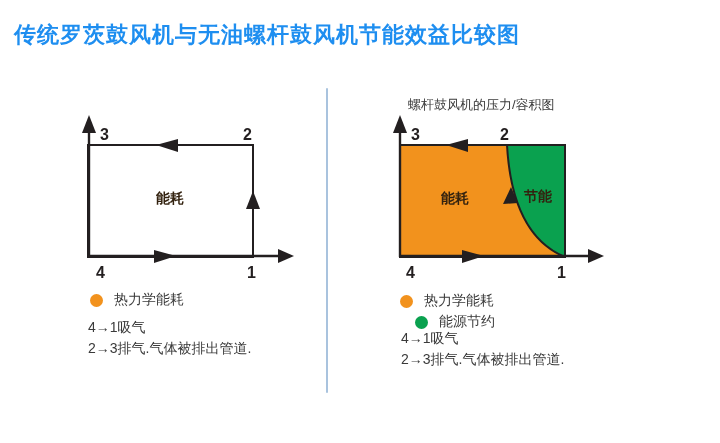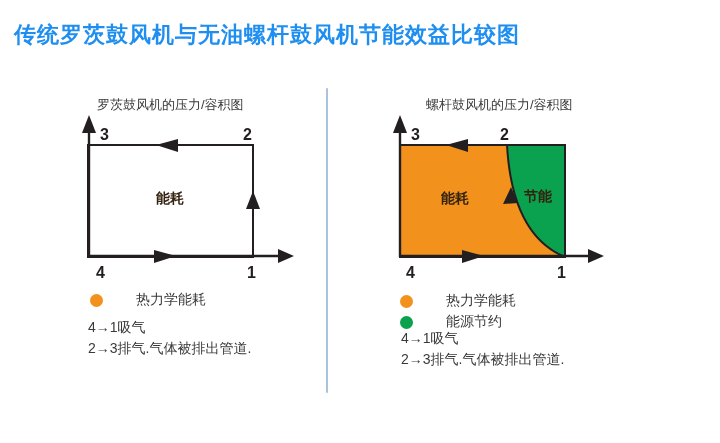--- a/index.html
+++ b/index.html
@@ -12,49 +12,48 @@
     font-size:22px;font-weight:bold;color:#1e8ef0;letter-spacing:1px;white-space:nowrap;
   }
   .divider{
     position:absolute;left:326px;top:88px;width:2px;height:305px;
     background:#a9c3de;border-radius:1px;
   }
   .subtitle{
     position:absolute;top:96px;font-size:13px;color:#3a3a3a;white-space:nowrap;
   }
   .subtitle.left{left:97px;}
-  .subtitle.right{left:426px;text-align:right;}
+  .subtitle.right{left:408px;text-align:right;}
   svg.diagram{position:absolute;top:110px;width:250px;height:175px;overflow:visible;}
   svg.diagram.left{left:55px;}
   svg.diagram.right{left:365px;}
   .axis{stroke:#231f20;stroke-width:2.4;fill:none;}
   .edge{stroke:#231f20;stroke-width:2;fill:none;}
   .solid{fill:#231f20;stroke:none;}
   .corner{font-size:16px;font-weight:bold;fill:#231f20;font-family:"Liberation Sans","DejaVu Sans",sans-serif;}
   .area-label{font-size:14px;font-weight:bold;fill:#33220f;font-family:"Liberation Sans","DejaVu Sans",sans-serif;}
-  .legend-row{position:absolute;display:flex;align-items:center;font-size:14px;color:#3a3a3a;gap:22px;}
+  .legend-row{position:absolute;display:flex;align-items:center;font-size:14px;color:#3a3a3a;}
   .dot{width:13px;height:13px;border-radius:50%;display:inline-block;flex:none;}
   .dot.orange{background:#f2921d;}
   .dot.green{background:#0aa14f;}
   .legend-row .dot{margin-right:11px;}
   .steps{position:absolute;font-size:14px;line-height:21px;color:#3a3a3a;
          word-break:break-all;overflow-wrap:anywhere;}
   .steps.left{left:88px;top:317px;width:237px;}
   .steps.right{left:401px;top:328px;width:284px;}
 </style>
 </head>
 <body>
 
 <div class="canvas">
 
   <h1 class="title">传统罗茨鼓风机与无油螺杆鼓风机节能效益比较图</h1>
 
   <div class="divider"></div>
 
-  <div class="subtitle left">罗茨鼓风机的压力/容积图</div>
 
   <svg class="diagram left" viewBox="55 110 250 175">
 
     <rect x="88" y="145" width="165" height="112" class="edge" fill="#f2921d"></rect>
 
     <line x1="89" y1="257" x2="89" y2="131" class="axis"></line>
     <polygon points="89,115 82,133 96,133" class="solid"></polygon>
 
     <line x1="88" y1="256" x2="282" y2="256" class="axis"></line>
     <polygon points="294,256 278,249 278,263" class="solid"></polygon>
@@ -108,21 +107,21 @@
     <text x="557" y="278" class="corner">1</text>
 
     <text x="455" y="203" text-anchor="middle" class="area-label">能耗</text>
     <text x="538" y="201" text-anchor="middle" class="area-label">节能</text>
   </svg>
 
   <div class="legend-row" style="left:400px;top:292px;">
     <span class="dot orange"></span>
     <span>热力学能耗</span>
   </div>
-  <div class="legend-row" style="left:400px;top:313px;">
+  <div class="legend-row" style="left:415px;top:313px;">
     <span class="dot green"></span>
     <span>能源节约</span>
   </div>
 
   <div class="steps right">
     <div>4→1吸气</div>
     <div>2→3排气.气体被排出管道.</div>
   </div>
 
 </div>

